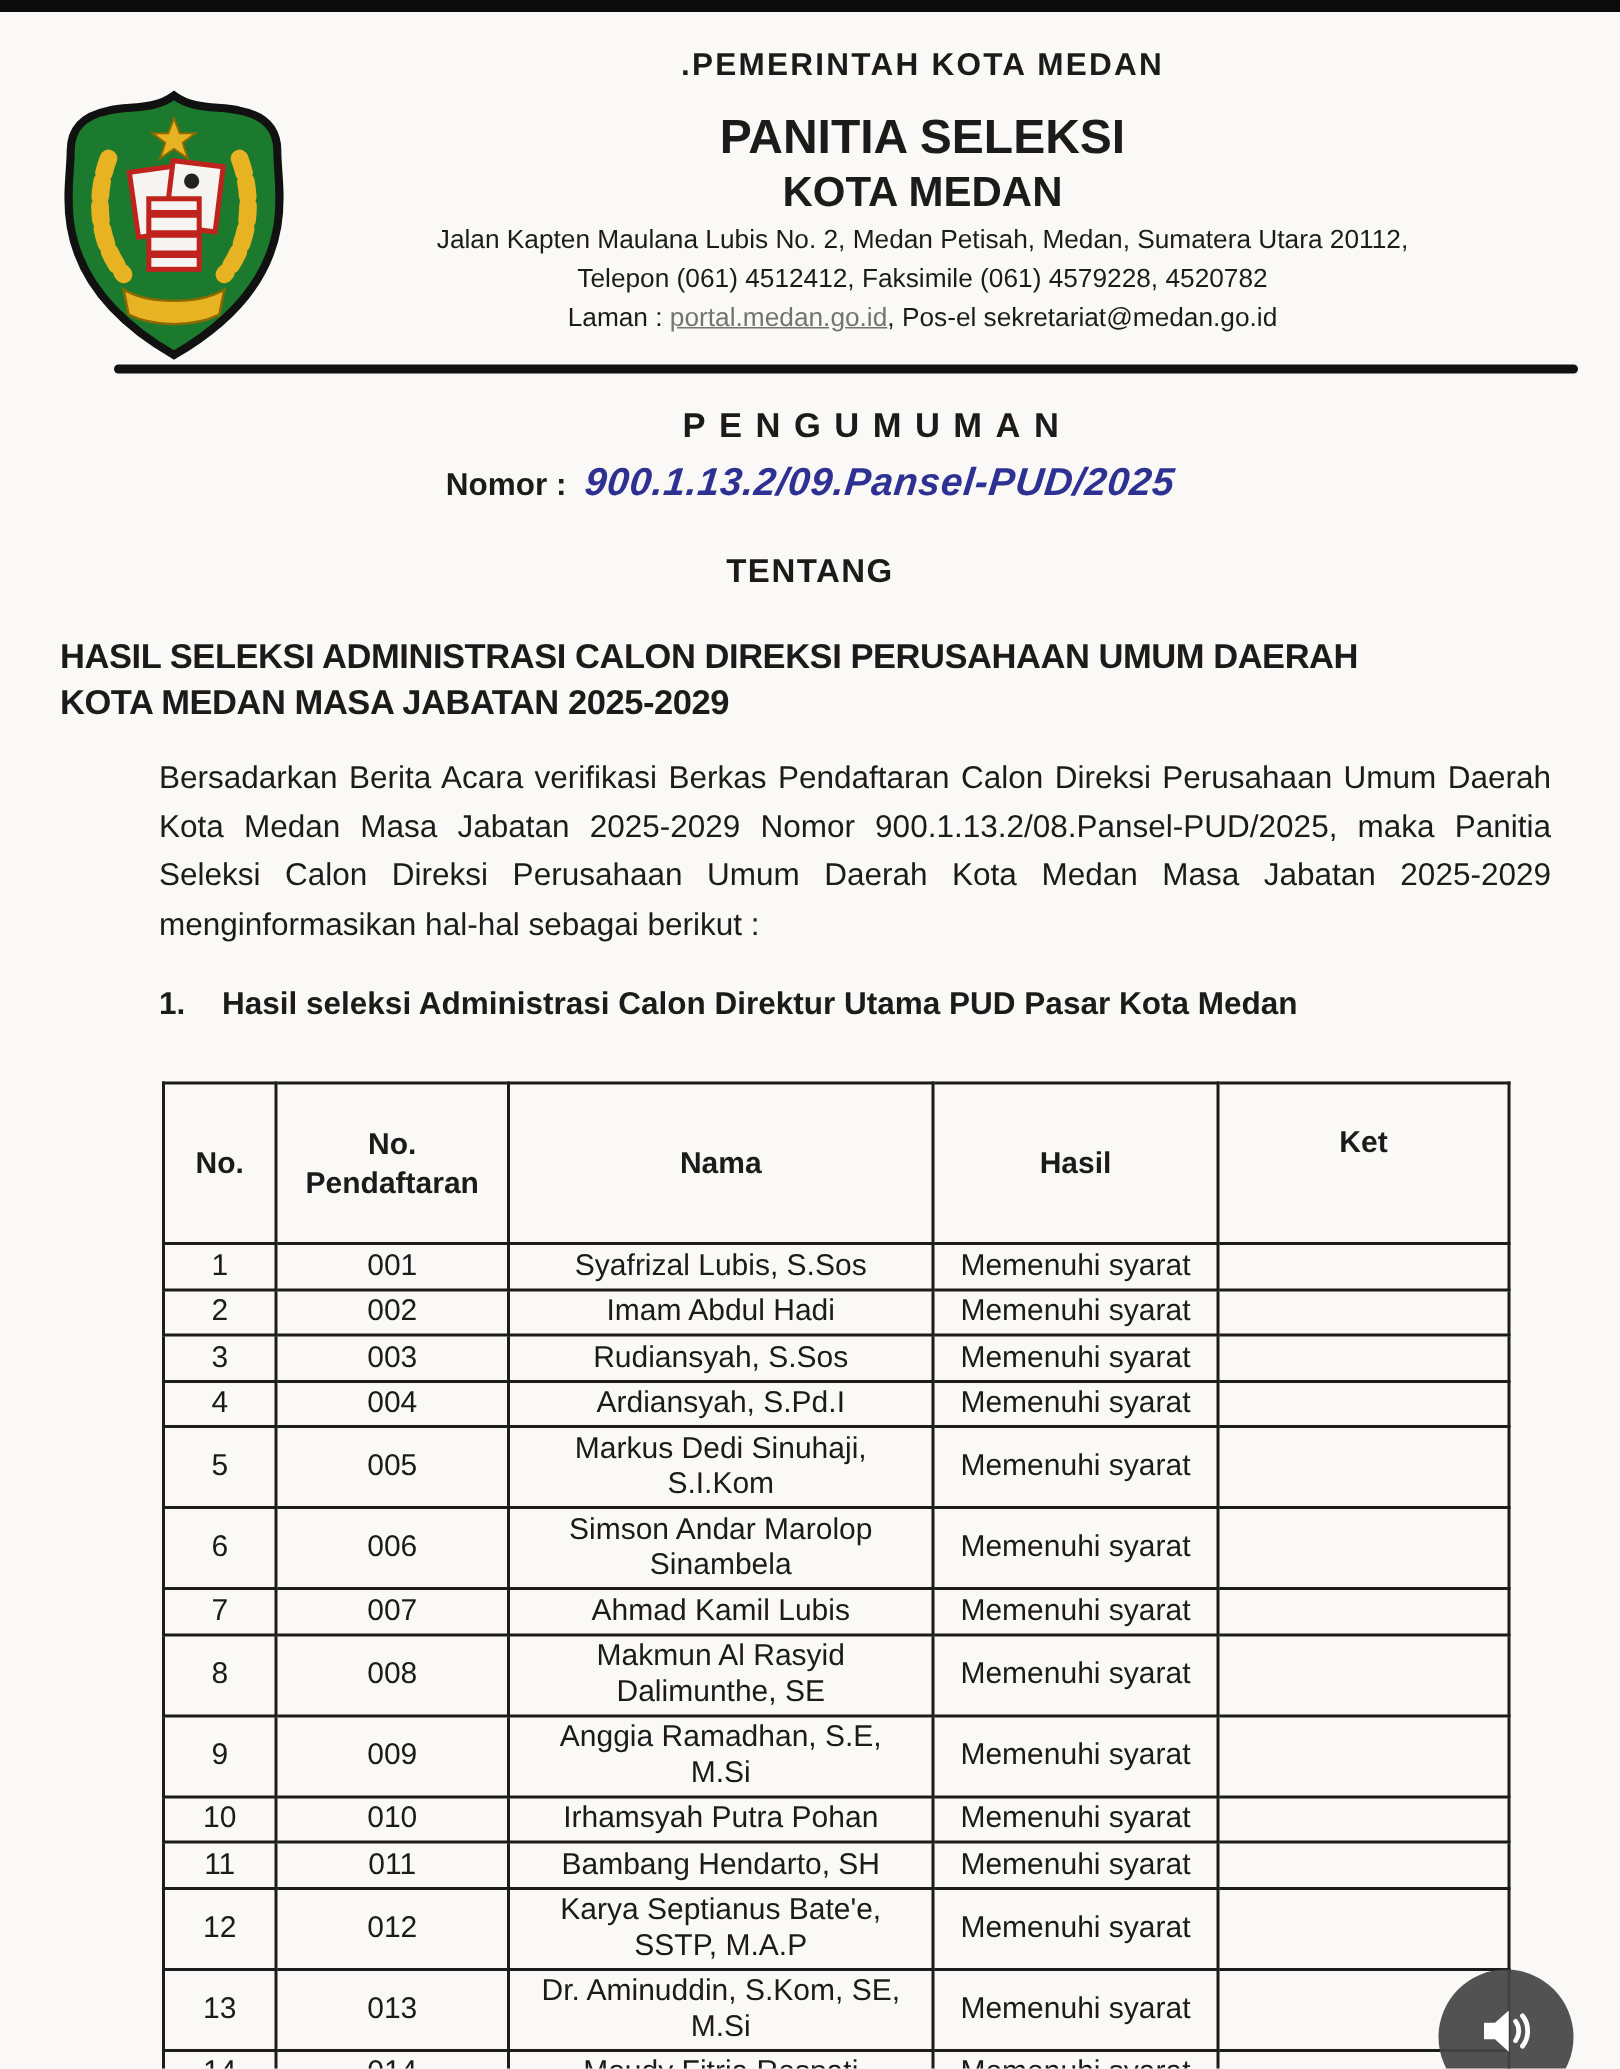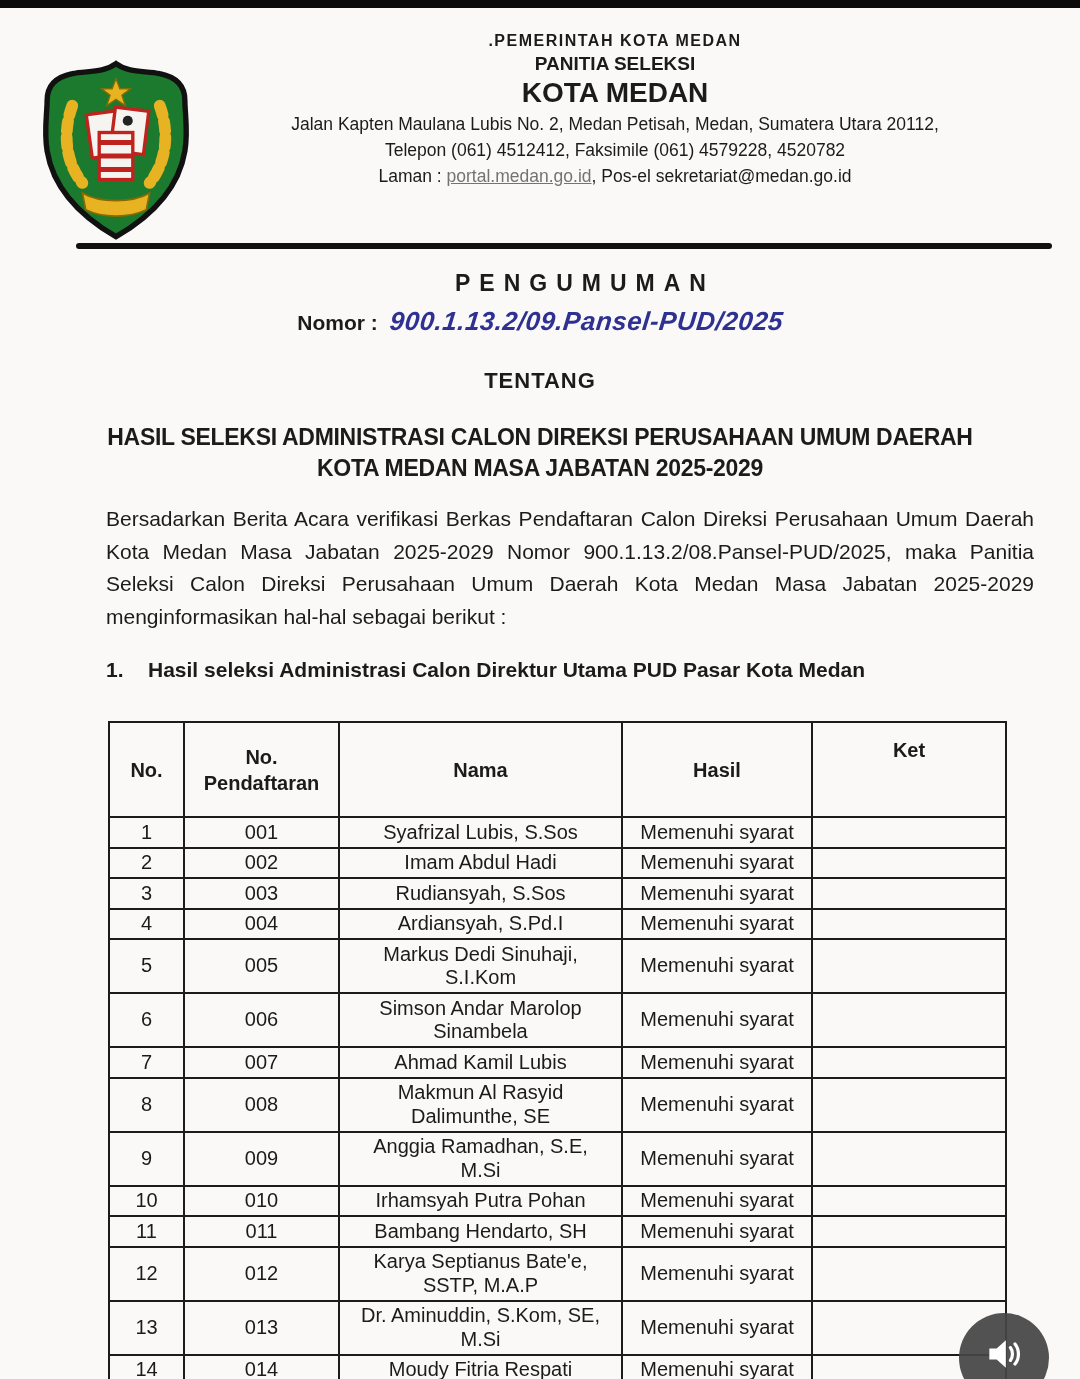--- a/index.html
+++ b/index.html
@@ -8,55 +8,55 @@
     background:#faf9f7;color:#1b1b1b;
     font-family:"Liberation Sans", sans-serif;
     -webkit-font-smoothing:antialiased;
   }
   .topbar{position:absolute;top:0;left:0;width:1080px;height:8px;background:#0b0b0b;}
 
   
   .letterhead{position:absolute;top:28px;left:0;width:1080px;}
   .logo-wrap{position:absolute;left:32px;top:30px;width:168px;height:186px;}
   .lh-text{margin:0 30px 0 180px;text-align:center;}
-  .lh1{font-size:16px;font-weight:bold;letter-spacing:1.5px;margin-top:4px;}
-  .lh2{font-size:19px;font-weight:bold;margin-top:3px;}
+  .lh1{font-size:21px;font-weight:bold;letter-spacing:1.5px;margin-top:4px;}
+  .lh2{font-size:32px;font-weight:bold;margin-top:17px;}
   .lh3{font-size:28px;font-weight:bold;margin-top:2px;letter-spacing:-0.5px;}
   .lh4{font-size:28px;font-weight:bold;margin-top:2px;}
   .addr{font-size:17.5px;margin-top:4px;line-height:22px;}
   .addr a{color:#1515c8;text-decoration:underline;}
 
   .divider{position:absolute;top:243px;left:76px;width:976px;height:6px;background:#111;border-radius:3px;}
 
   .pengumuman{position:absolute;top:270px;left:0;width:1080px;text-align:center;
     font-size:23px;font-weight:bold;letter-spacing:9px;margin-left:45px;}
   .nomor-line{position:absolute;top:306px;left:0;width:1080px;text-align:center;
     font-size:21px;font-weight:bold;}
   .handwriting{display:inline-block;font-size:26px;font-weight:600;font-style:italic;
     transform:skewX(-6deg);letter-spacing:0.5px;margin-left:6px;}
   .tentang{position:absolute;top:368px;left:0;width:1080px;text-align:center;
     font-size:22px;font-weight:bold;letter-spacing:1px;}
-  .doc-title{position:absolute;top:422px;left:40px;width:1000px;text-align:center;
+  .doc-title{position:absolute;top:422px;left:40px;width:1000px;text-align:left;
     font-size:23px;font-weight:bold;line-height:31px;letter-spacing:-0.3px;}
 
   .paragraph{position:absolute;top:503px;left:106px;width:928px;
     font-size:21px;line-height:32.5px;text-align:justify;}
   .section-head{position:absolute;top:658px;left:106px;width:930px;
     font-size:21px;font-weight:bold;display:flex;}
   .section-num{width:42px;flex:0 0 42px;}
 
   
   .table-wrap{position:absolute;top:721px;left:108px;width:897px;}
   table{border-collapse:collapse;width:100%;table-layout:fixed;background:transparent;}
   col.c-no{width:75px;} col.c-reg{width:155px;} col.c-nama{width:283px;}
   col.c-hasil{width:190px;} col.c-ket{width:194px;}
   th,td{border:2.5px solid #1c1c1c;}
   th{height:78px;font-size:20px;font-weight:bold;text-align:center;vertical-align:middle;
      white-space:pre-line;line-height:26px;}
-  th.ket-th{vertical-align:top;padding-top:14px;}
+  th.ket-th{vertical-align:top;padding-top:26px;}
   td{font-size:20px;line-height:23.5px;padding:2.5px 8px;vertical-align:middle;}
   td.no,td.reg{text-align:center;}
   td.nama{text-align:center;white-space:pre-line;margin-top:24px;}
   td.hasil{text-align:center;}
 
   
   .sound-btn{position:absolute;left:959px;top:1313px;width:90px;height:90px;border-radius:50%;
     background:rgba(70,70,70,0.93);display:flex;align-items:center;justify-content:center;border:none;}
   .sound-btn svg{margin-top:-6px;}
 </style>

